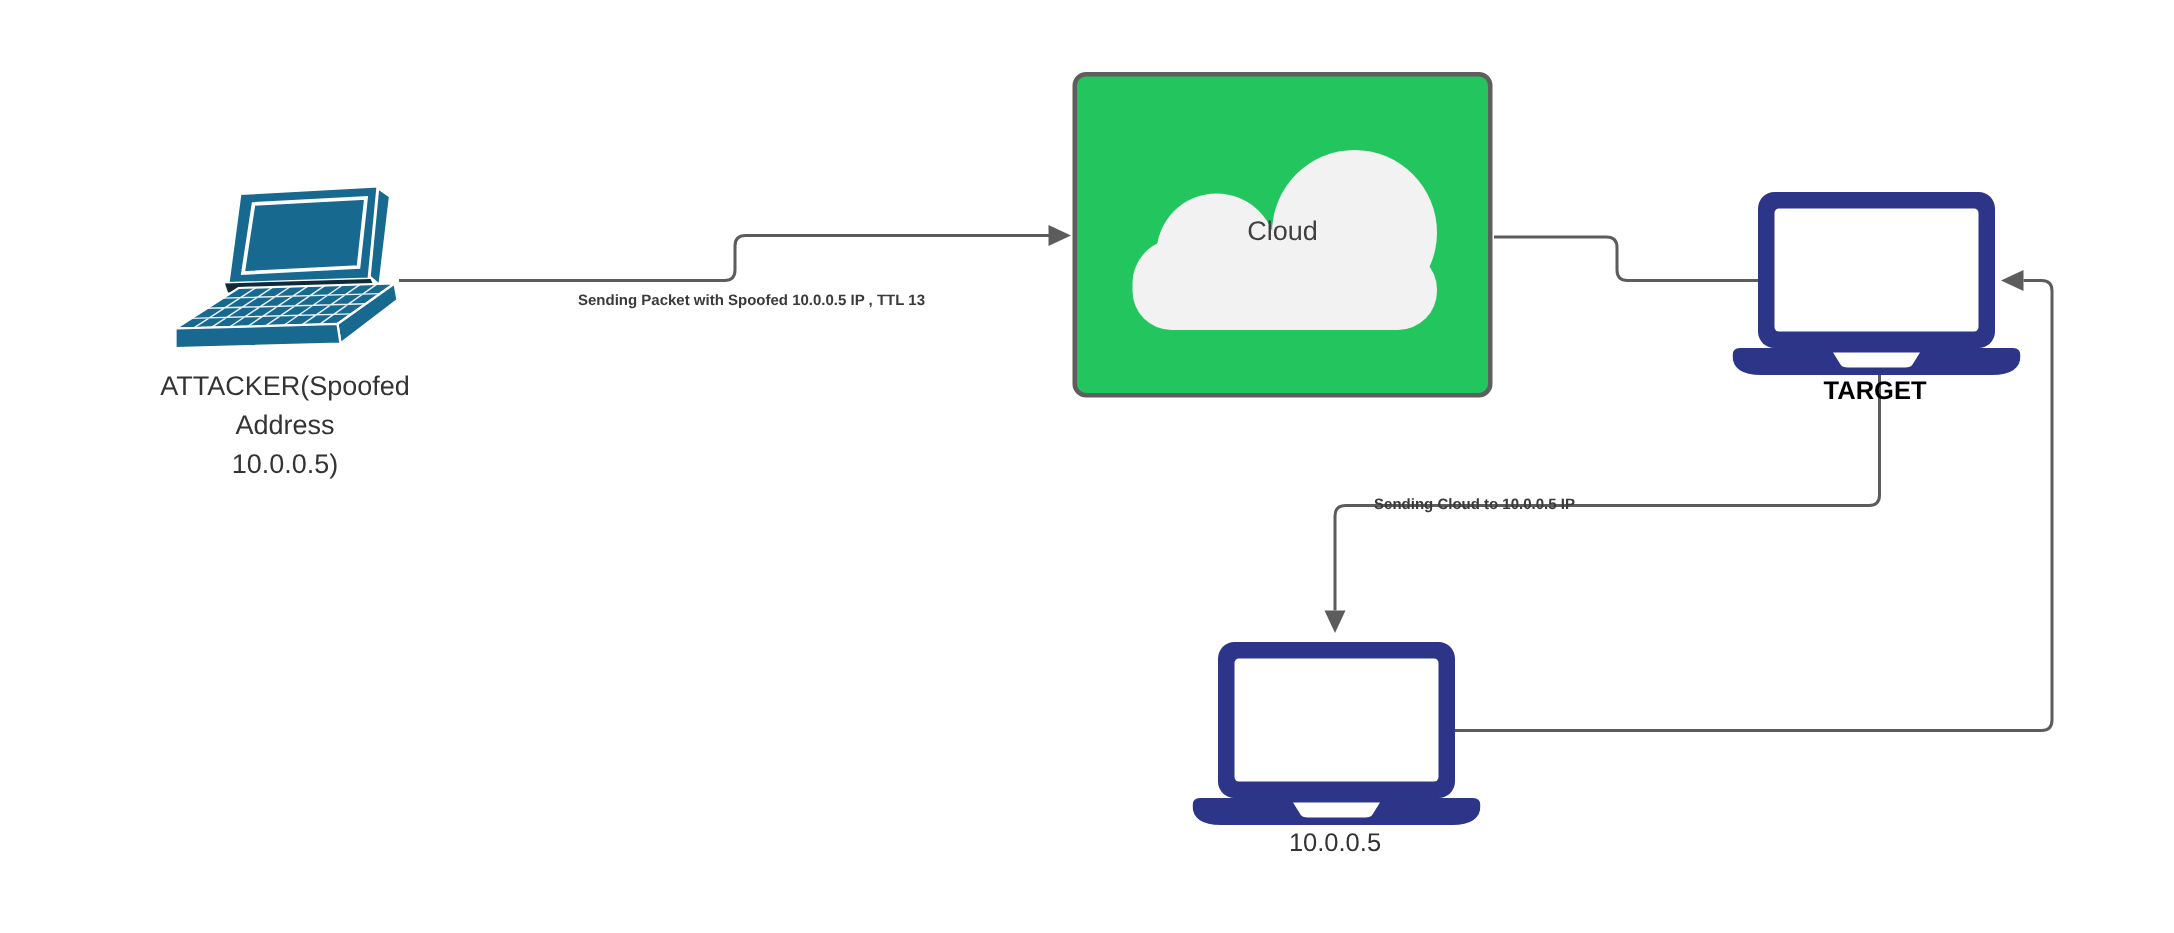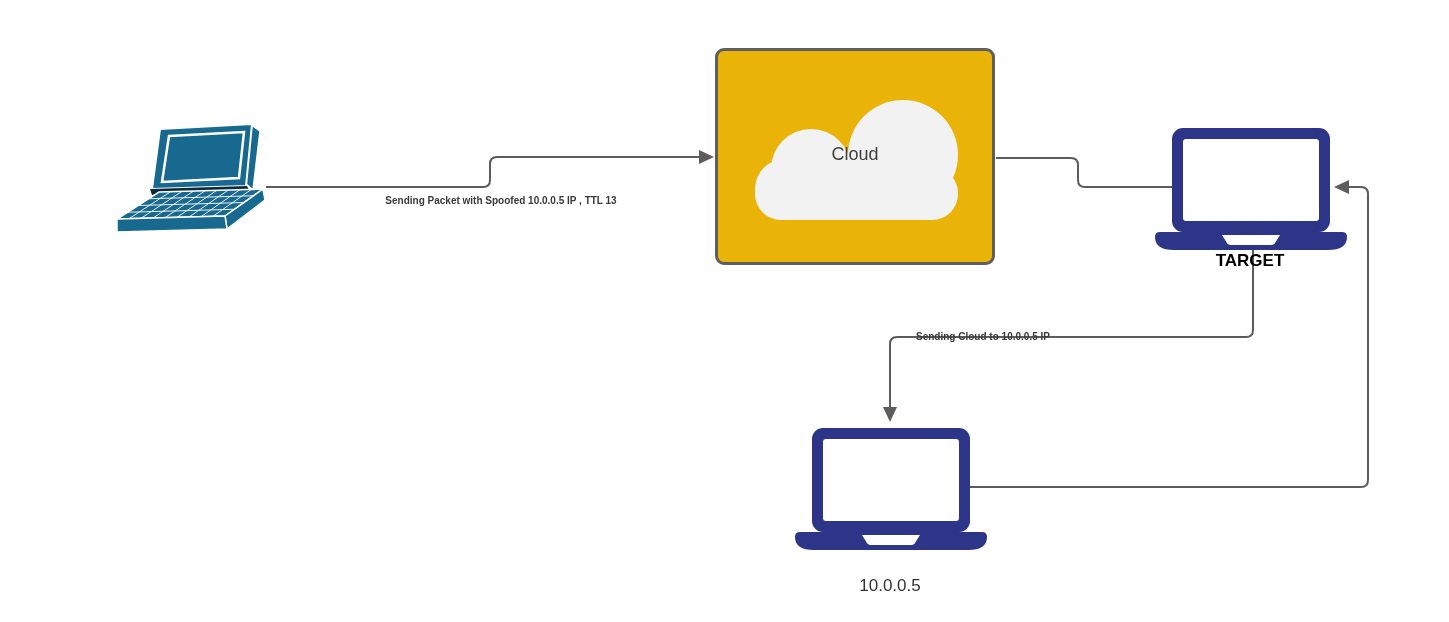--- a/index.html
+++ b/index.html
@@ -8,24 +8,24 @@
     font-family:"Liberation Sans",sans-serif;overflow:hidden;
   }
   .edges-layer{position:absolute;left:0;top:0;width:1449px;height:622px;}
   .edge-label{
     position:absolute;font-size:10px;font-weight:bold;color:#3a3a3a;
     text-align:center;white-space:nowrap;line-height:17px;
   }
   .node-label{position:absolute;text-align:center;color:#333333;}
   .attacker-label{left:88px;top:244px;width:204px;font-size:18px;line-height:26px;}
   .target-label{left:1150px;top:251px;width:200px;font-size:17px;font-weight:bold;color:#000000;}
-  .realhost-label{left:790px;top:576px;width:200px;font-size:17px;text-align:center;}
+  .realhost-label{left:790px;top:552px;width:200px;font-size:17px;text-align:center;}
   .cloud-box{
     position:absolute;left:715px;top:48px;width:280px;height:217px;
-    border:3px solid #5e5e5e;border-radius:9px;background:#eab308;box-sizing:border-box;
+    border:3px solid #5e5e5e;border-radius:9px;background:#22c55e;box-sizing:border-box;
   }
   .cloud-shape{position:absolute;left:35px;top:46px;}
   .cloud-label{position:absolute;left:0;top:93px;width:274px;text-align:center;font-size:18px;color:#3f3f3f;}
   .node-icon{position:absolute;}
   .attacker-icon{left:103px;top:120px;}
   .target-icon{left:1155px;top:128px;}
   .realhost-icon{left:795px;top:428px;}
 </style>
 </head>
 <body>
@@ -52,20 +52,25 @@
         <polygon points="147,4 157,11 150,70 142,63" stroke-width="1.5"></polygon>
         <polygon points="57,9 149,4 143,66 49,69" stroke-width="2"></polygon>
         <polygon points="66,16 141,12 136,58 59,62" stroke-width="2.5"></polygon>
         <polygon points="47,69 144,66 147,72 49,75" fill="#0d2b3a" stroke="none"></polygon>
         <polygon points="56,72 160,69 122,96 14,99" stroke-width="1.5"></polygon>
         <polygon points="122,96 124,109 162,80 160,69" stroke-width="1.5"></polygon>
         <polygon points="14,99 122,96 124,109 14,112" stroke-width="1.5"></polygon>
         <path fill="none" stroke-width="1" opacity="0.9" d="M45.5 78.75 L150.5 75.75 M35 85.5 L141 82.5 M24.5 92.25 L131.5 89.25 M67.6 71.7 L26 98.7 M79.1 71.3 L38 98.3 M90.7 71 L50 98 M102.2 70.7 L62 97.7 M113.8 70.3 L74 97.3 M125.4 70 L86 97 M136.9 69.7 L98 96.7 M148.5 69.3 L110 96.3"></path>
       </g>
     </svg>
+  </div>
+  <div class="node-label attacker-label">
+    <div>ATTACKER(Spoofed</div>
+    <div>Address</div>
+    <div>10.0.0.5)</div>
   </div>
 
   <div class="cloud-box">
     <svg class="cloud-shape" width="209" height="125" viewBox="0 0 209 125">
       <g fill="#f2f2f3">
         <circle cx="150" cy="58" r="55"></circle>
         <circle cx="58" cy="72" r="40"></circle>
         <circle cx="32" cy="92" r="30"></circle>
         <rect x="2" y="70" width="203" height="53" rx="26"></rect>
       </g>

